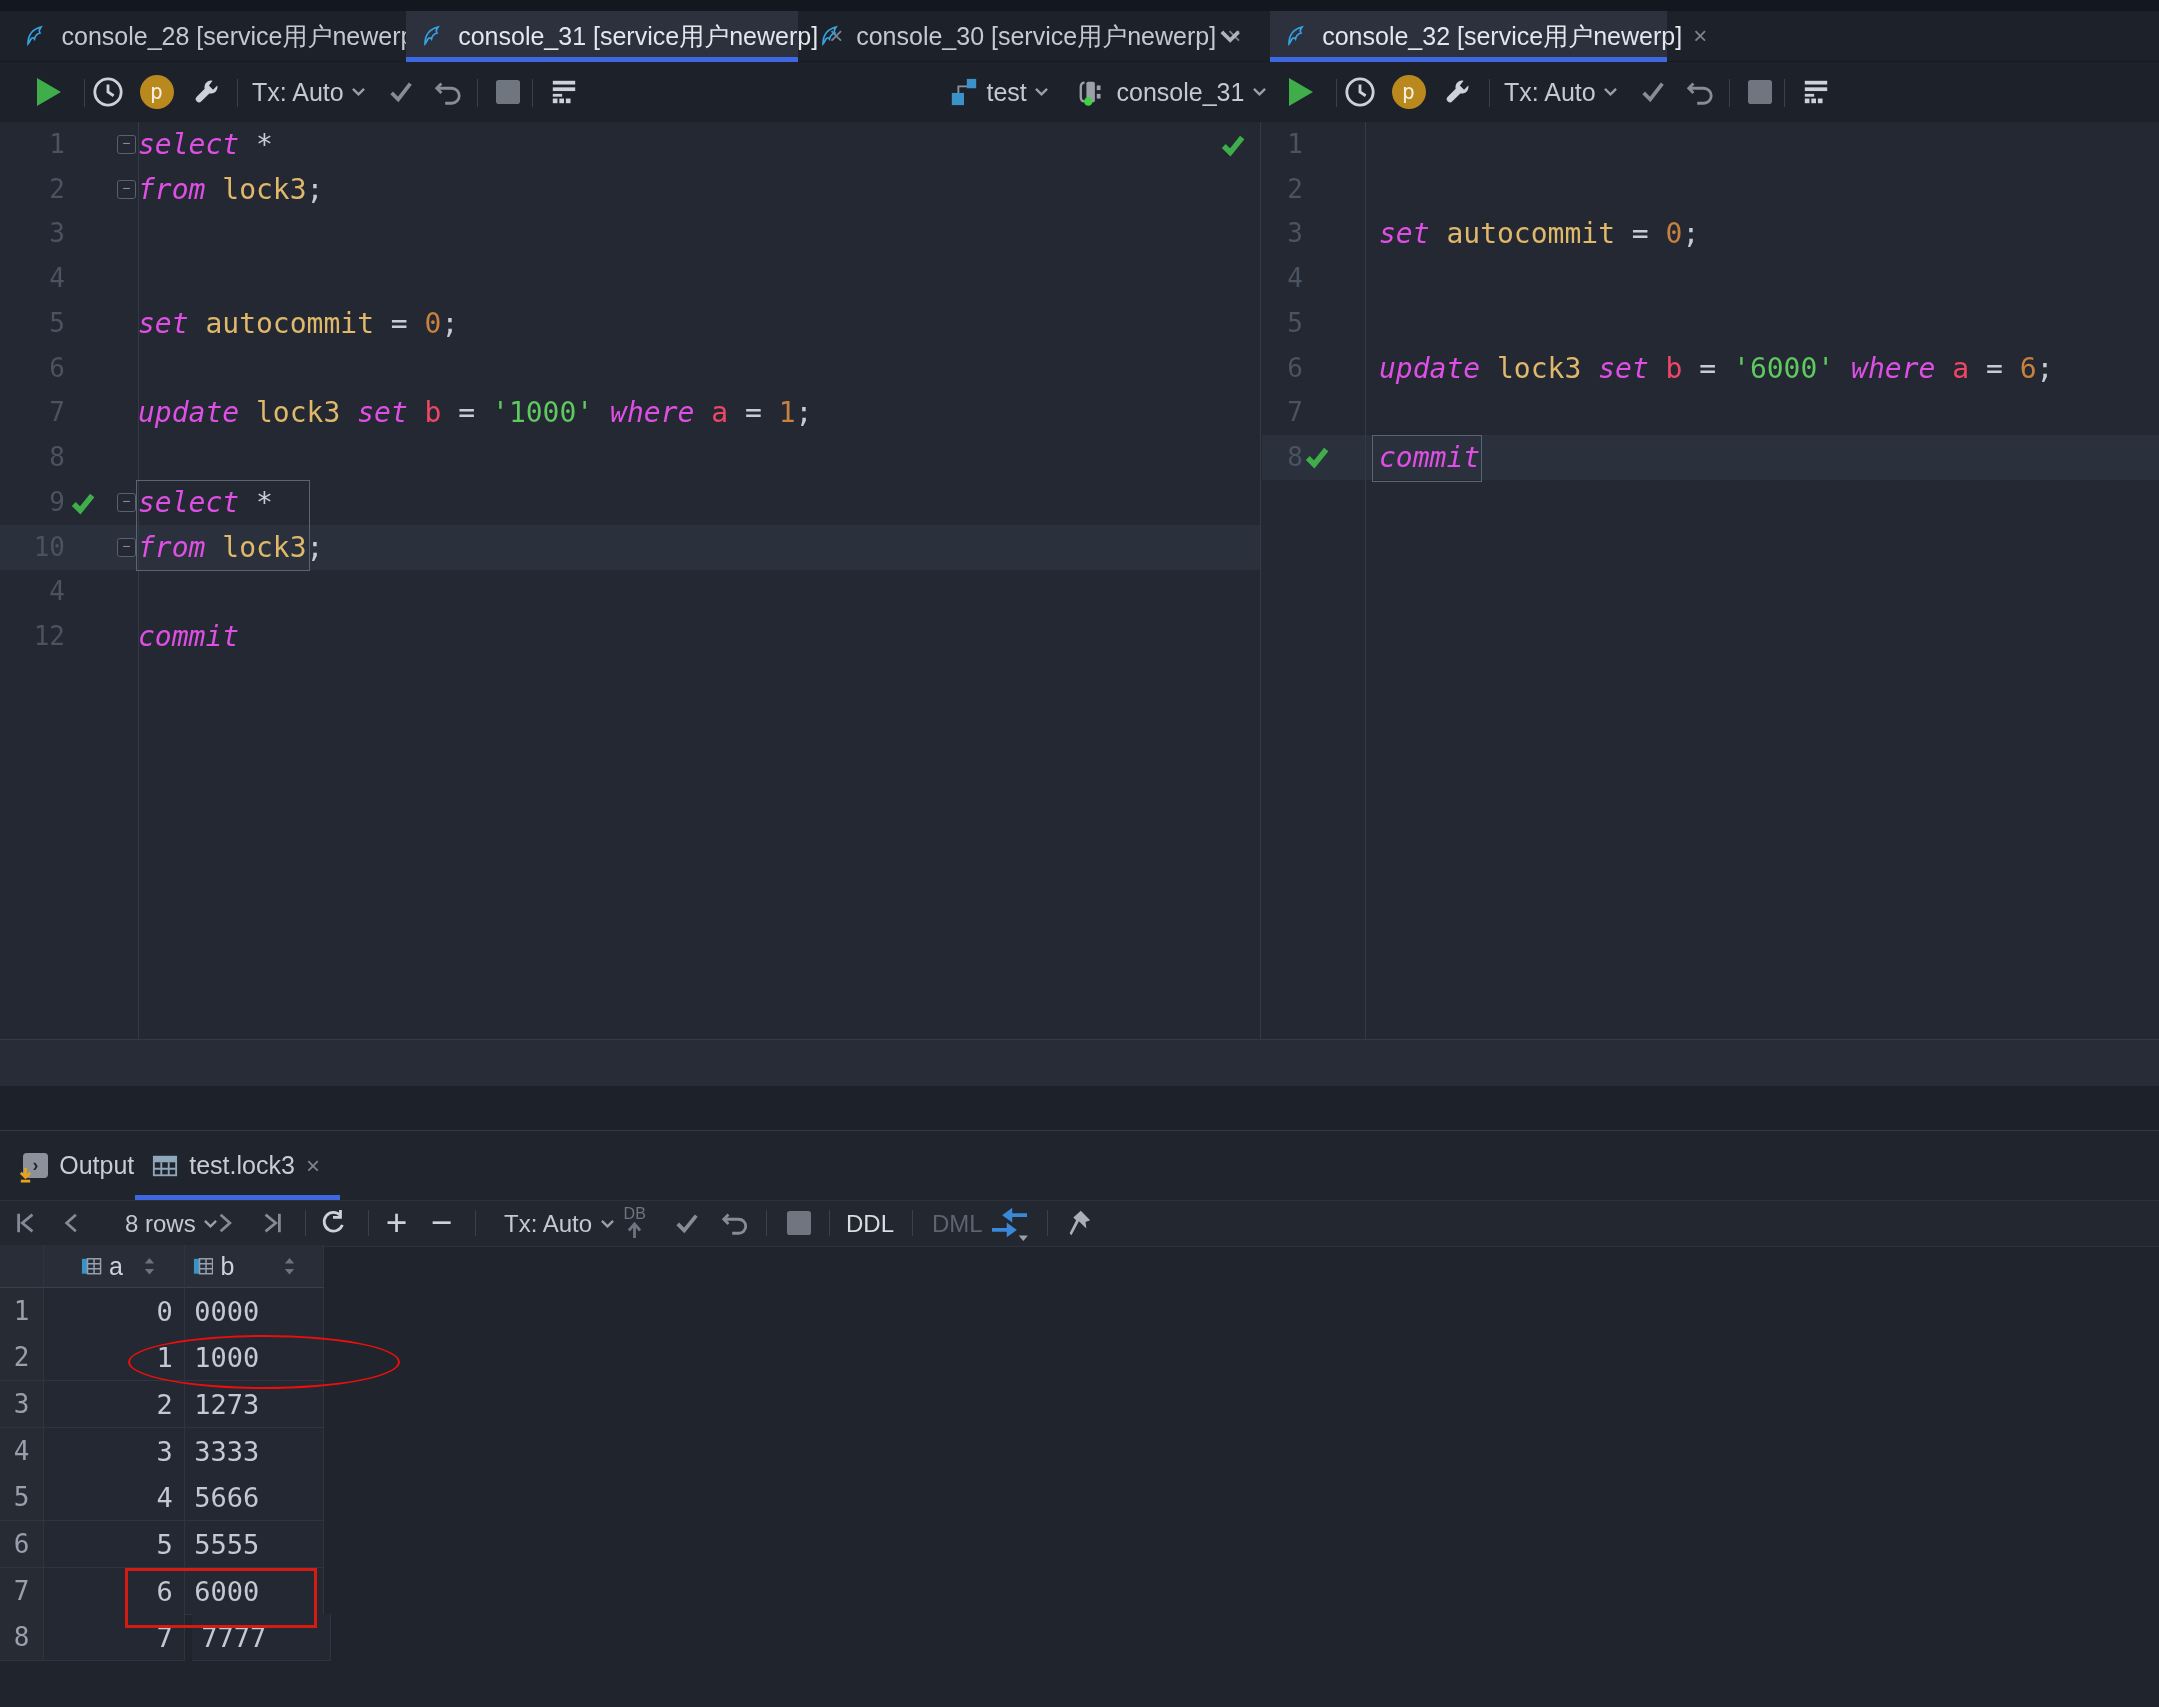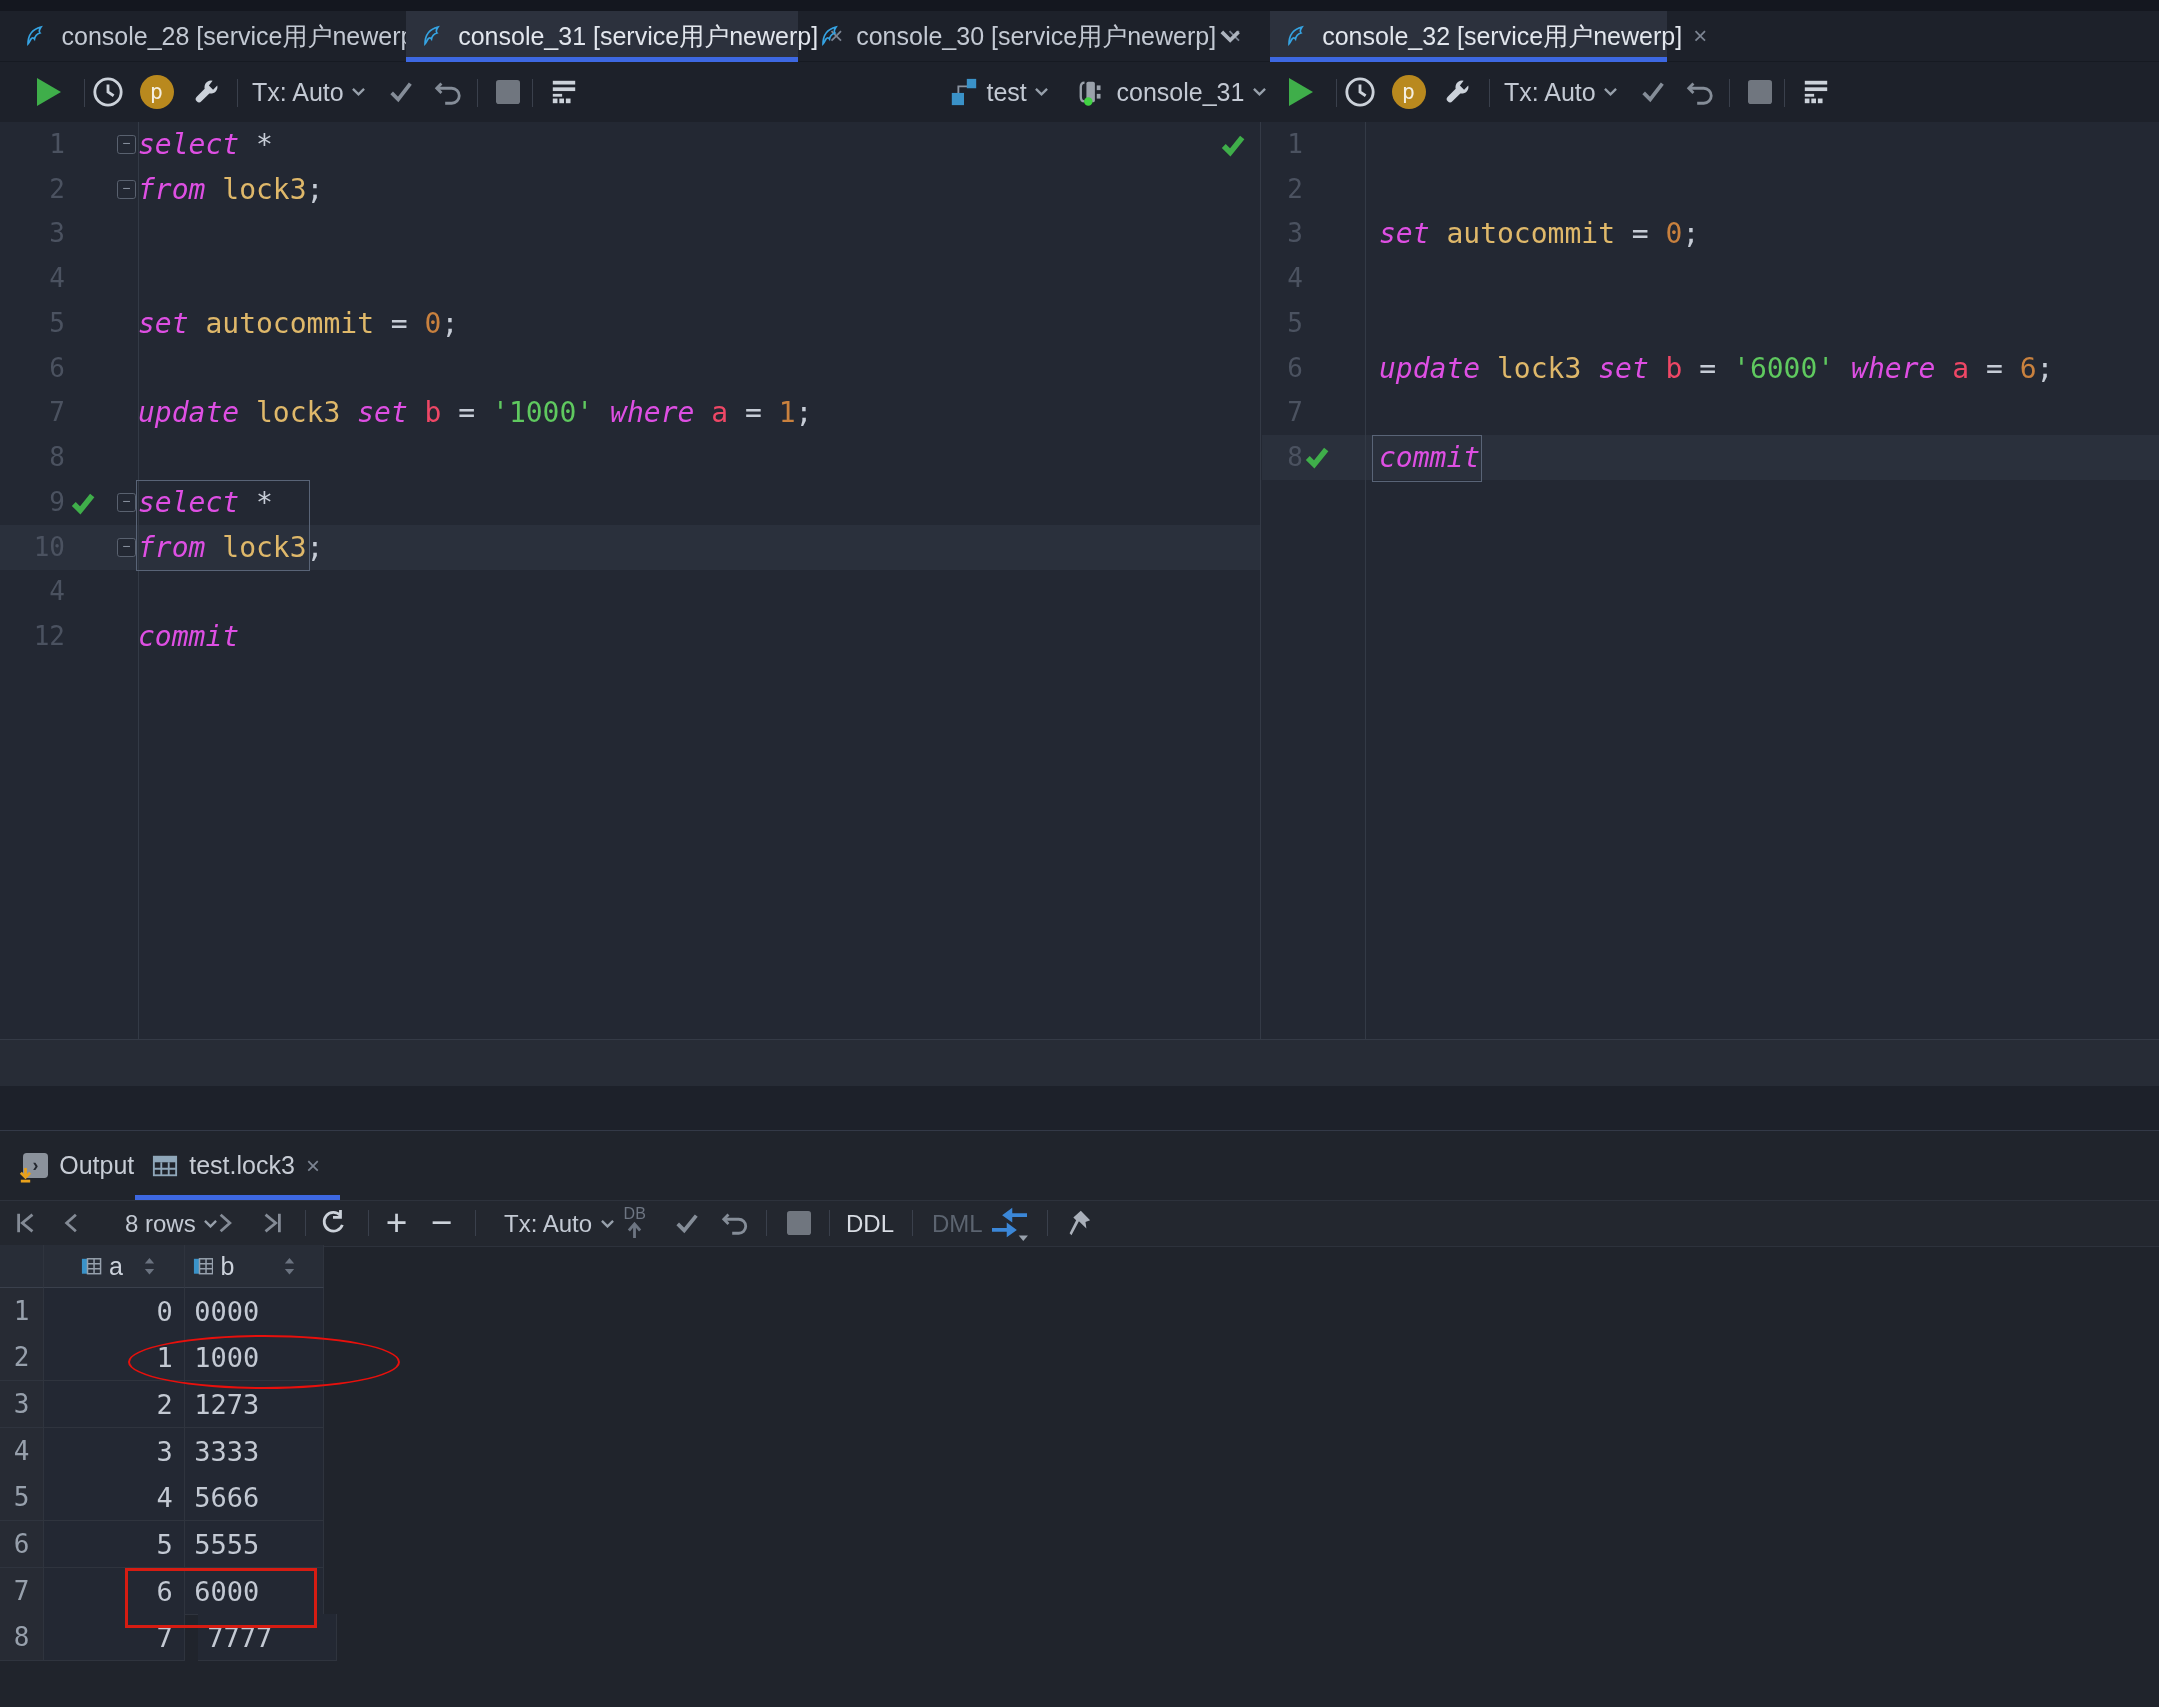--- a/index.html
+++ b/index.html
@@ -515,21 +515,21 @@
         <div class="gcell gdata ga" style="left: 44px; top: 229px; width: 141px; height: 47px;">4</div>
         <div class="gcell gdata gb" style="left: 185px; top: 229px; width: 139px; height: 47px;">5666</div>
         <div class="gcell gnum" style="left: 0px; top: 276px; width: 44px; height: 47px;">6</div>
         <div class="gcell gdata ga" style="left: 44px; top: 276px; width: 141px; height: 47px;">5</div>
         <div class="gcell gdata gb" style="left: 185px; top: 276px; width: 139px; height: 47px;">5555</div>
         <div class="gcell gnum" style="left: 0px; top: 323px; width: 44px; height: 47px;">7</div>
         <div class="gcell gdata ga" style="left: 44px; top: 323px; width: 141px; height: 47px;">6</div>
         <div class="gcell gdata gb" style="left: 185px; top: 323px; width: 139px; height: 47px;">6000</div>
         <div class="gcell gnum" style="left: 0px; top: 369px; width: 44px; height: 47px;">8</div>
         <div class="gcell gdata ga" style="left: 44px; top: 369px; width: 141px; height: 47px;">7</div>
-        <div class="gcell gdata gb" style="left: 198px; top: 369px; width: 139px; height: 47px; text-align: center;">7777</div>
+        <div class="gcell gdata gb" style="left: 192px; top: 369px; width: 139px; height: 47px; text-align: center;">7777</div>
       </div>
 
   </div>
 
   <div id="ann-ellipse" class="abs"></div>
   <div id="ann-rect" class="abs"></div>
 </div>
 
 
 </body></html>

